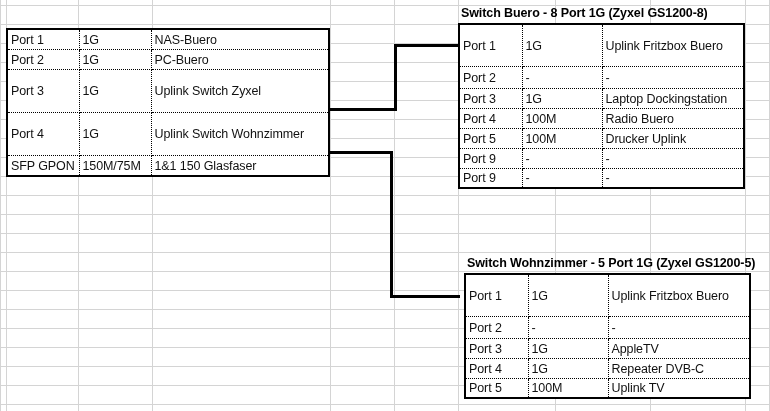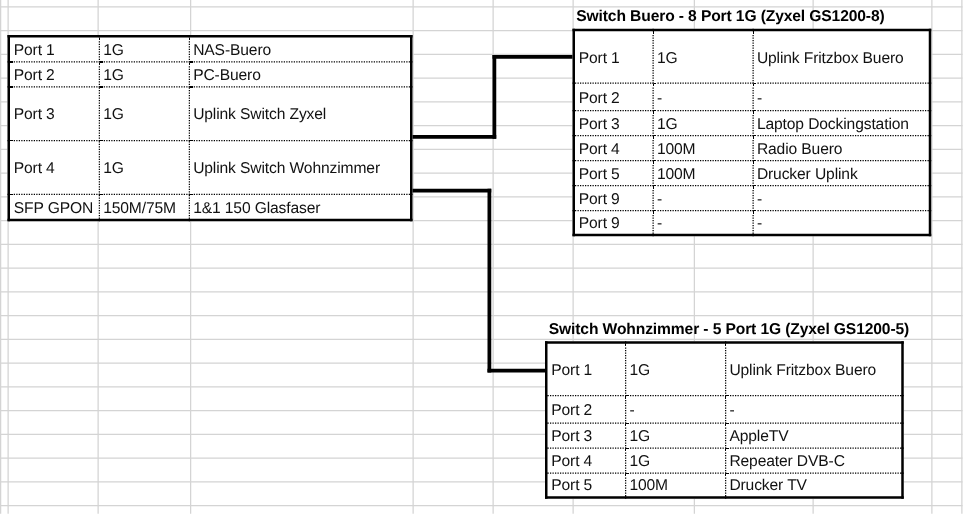--- a/index.html
+++ b/index.html
@@ -196,21 +196,21 @@
       </tr>
       <tr style="height:20px">
         <td>Port 9</td>
         <td>-</td>
         <td>-</td>
       </tr>
     </tbody>
   </table>
 </div>
 
-<div class="block" style="left:436px; top:255px; width:287px;">
+<div class="block" style="left:464px; top:255px; width:287px;">
   <div class="block-title">Switch Wohnzimmer - 5 Port 1G (Zyxel GS1200-5)</div>
   <table class="ports">
     <colgroup>
         <col style="width:63px">
         <col style="width:80px">
         <col>
       </colgroup>
     <tbody>
       <tr style="height:42px">
         <td>Port 1</td>
@@ -228,17 +228,17 @@
         <td>AppleTV</td>
       </tr>
       <tr style="height:20px">
         <td>Port 4</td>
         <td>1G</td>
         <td>Repeater DVB-C</td>
       </tr>
       <tr style="height:20px">
         <td>Port 5</td>
         <td>100M</td>
-        <td>Drucker TV</td>
+        <td>Uplink TV</td>
       </tr>
     </tbody>
   </table>
 </div>
 
 </body></html>

